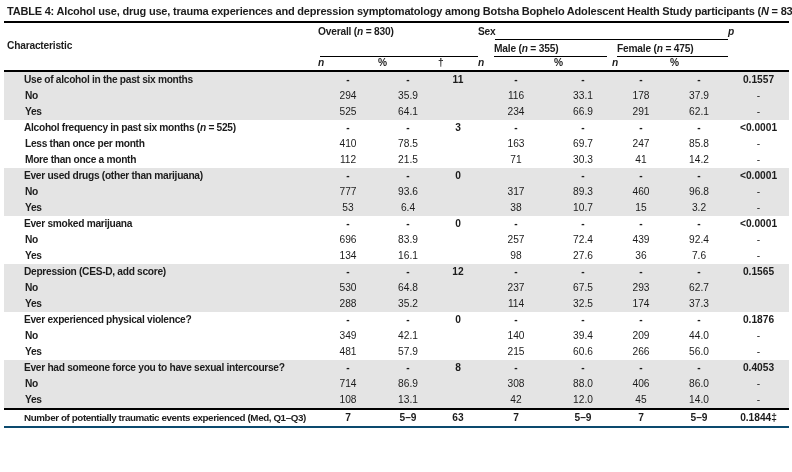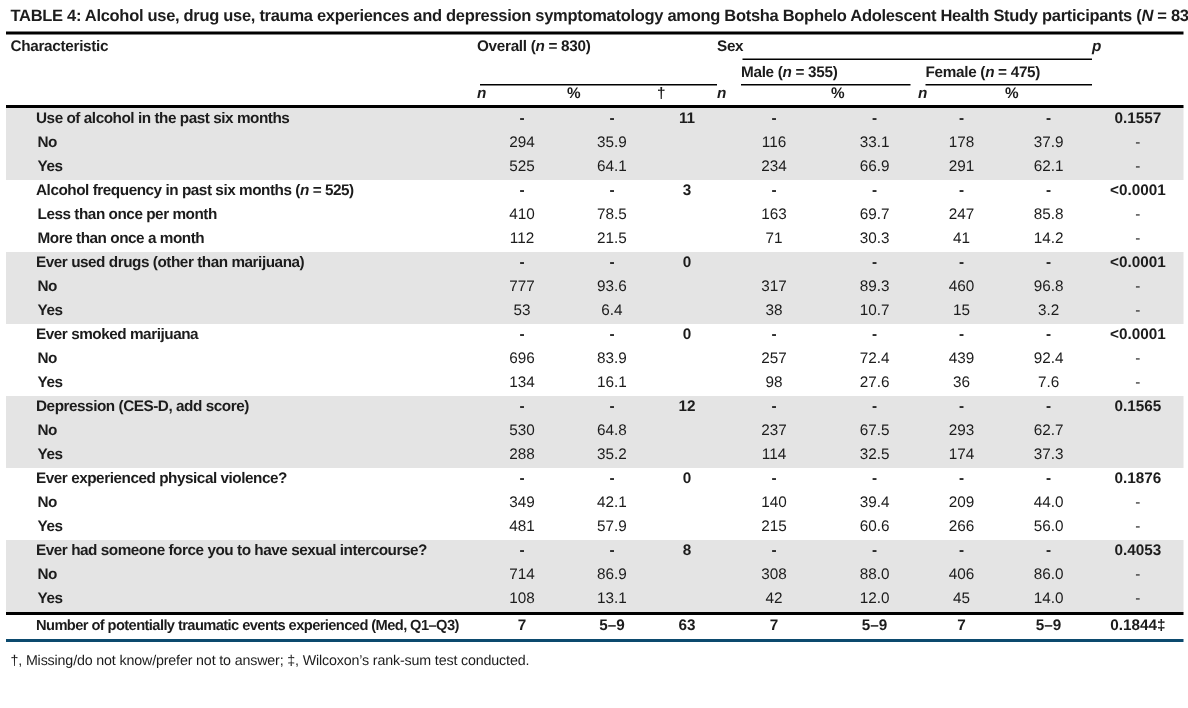--- a/index.html
+++ b/index.html
@@ -32,21 +32,21 @@
   thead th {
     font-size: 10.2px;
     font-weight: bold;
     letter-spacing: -0.2px;
     text-align: left;
     white-space: nowrap;
   }
   tr.h1 { height: 17px; }
   tr.h2 { height: 17px; }
   tr.h3 { height: 14px; }
-  th.h-char { text-align: left; vertical-align: top; padding: 3px 0 0 3px; }
+  th.h-char { text-align: left; vertical-align: top; padding: 17px 0 0 3px; }
   th.h-p   { vertical-align: top; padding-top: 3px; }
   th.h-overall { vertical-align: top; padding-top: 3px; }
   th.h-sex { position: relative; vertical-align: top; padding-top: 3px; }
   th.h-sex .rule-abs {
     position: absolute; left: 17px; right: 0; bottom: 0;
     border-bottom: 1.5px solid #000;
   }
   tr.h2 th { vertical-align: bottom; }
   tr.h2 .grp { border-bottom: 1.5px solid #000; padding-bottom: 2px; }
   .grp-overall-rule { margin: 0 0 0 2px; height: 5px; }
@@ -366,16 +366,15 @@
           <td>7</td>
           <td>5–9</td>
           <td>7</td>
           <td>5–9</td>
           <td>0.1844‡</td>
         </tr>
       </tbody>
   </table>
 
   <div class="footnotes">
-    <div class="fn">†, Missing/do not know/prefer not to answer; ‡, Wilcoxon’s rank-sum test conducted.</div>
   </div>
 
 </div>
 
 </body></html>

